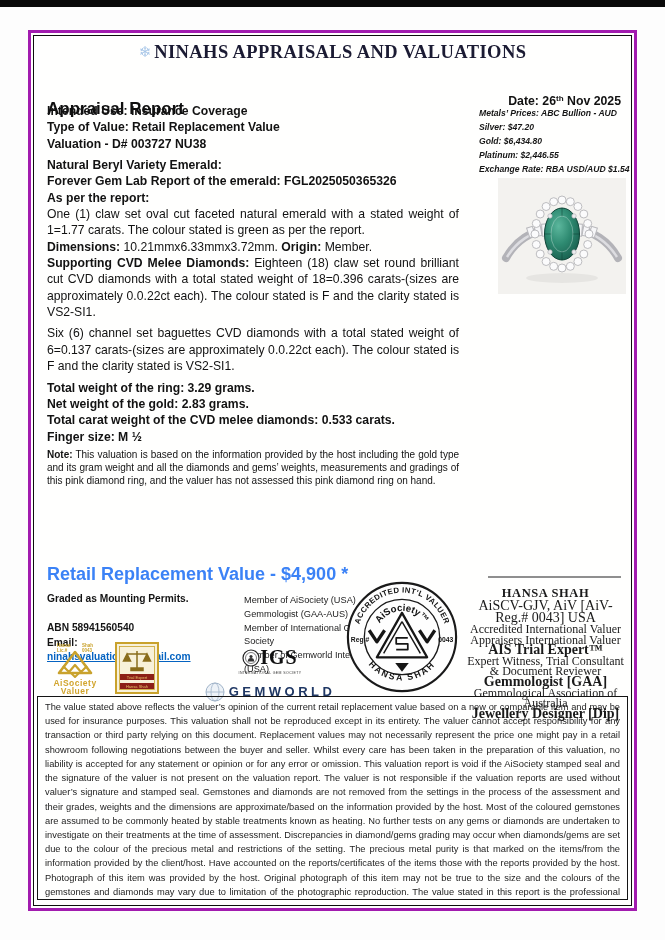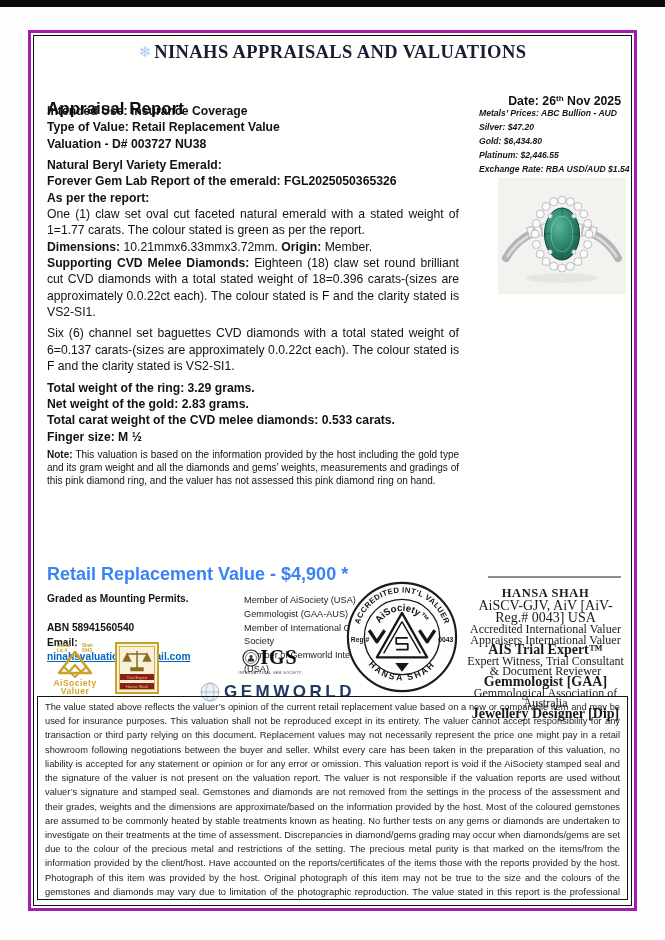--- a/index.html
+++ b/index.html
@@ -42,21 +42,21 @@
   .graded-block { position:absolute; top:556px; left:13px; width:152px; font-size:10.2px; font-weight:bold; color:#141414; line-height:1.4; }
   .graded-block .sp { height:15px; }
   .graded-block a { color:#0563c1; text-decoration:underline; }
   .memberships { position:absolute; top:558px; left:162px; width:152px; font-size:9.2px; line-height:1.5; color:#222;margin-left:48px; }
   .gold-logos { position:absolute; top:606px; left:10px; display:flex; gap:9px; align-items:flex-end; }
   .igs-gem { position:absolute; top:610px; left:166px; width:140px; text-align:center; }
   .igs-row { display:inline-flex; align-items:center; gap:0; }
   .igs-text { font-family:"Liberation Serif", serif; font-weight:bold; font-size:20px; letter-spacing:1px; color:#111; }
   .igs-sub { font-size:3.5px; letter-spacing:.4px; color:#333; margin-top:0px; }
   .gem-row { display:inline-flex; align-items:center; gap:4px; margin-top:7px; }
-  .gem-text { font-weight:bold; font-size:17px; letter-spacing:3.5px; color:#203864; }
+  .gem-text { font-weight:bold; font-size:13px; letter-spacing:3.5px; color:#203864; }
   .seal { position:absolute; top:544px; left:311px; width:114px; height:114px; }
 
   .valuer-block { position:absolute; top:550px; left:430px; width:163px; text-align:center; font-family:"Liberation Serif", serif; color:#1a1a1a; }
   .valuer-name { font-size:12.5px; font-weight:bold; letter-spacing:.6px; line-height:14px; }
   .valuer-cred { font-size:14px; font-weight:normal; line-height:12px; }
   .vr { font-size:12px; line-height:10.6px; }
   .vb { font-size:14px; font-weight:bold; line-height:10.6px; }
 
   
   .disclaimer-box { position:absolute; left:3px; right:3px; top:660px; bottom:5px; border:1.6px solid #141414; padding:3px 7px; overflow:hidden; }

